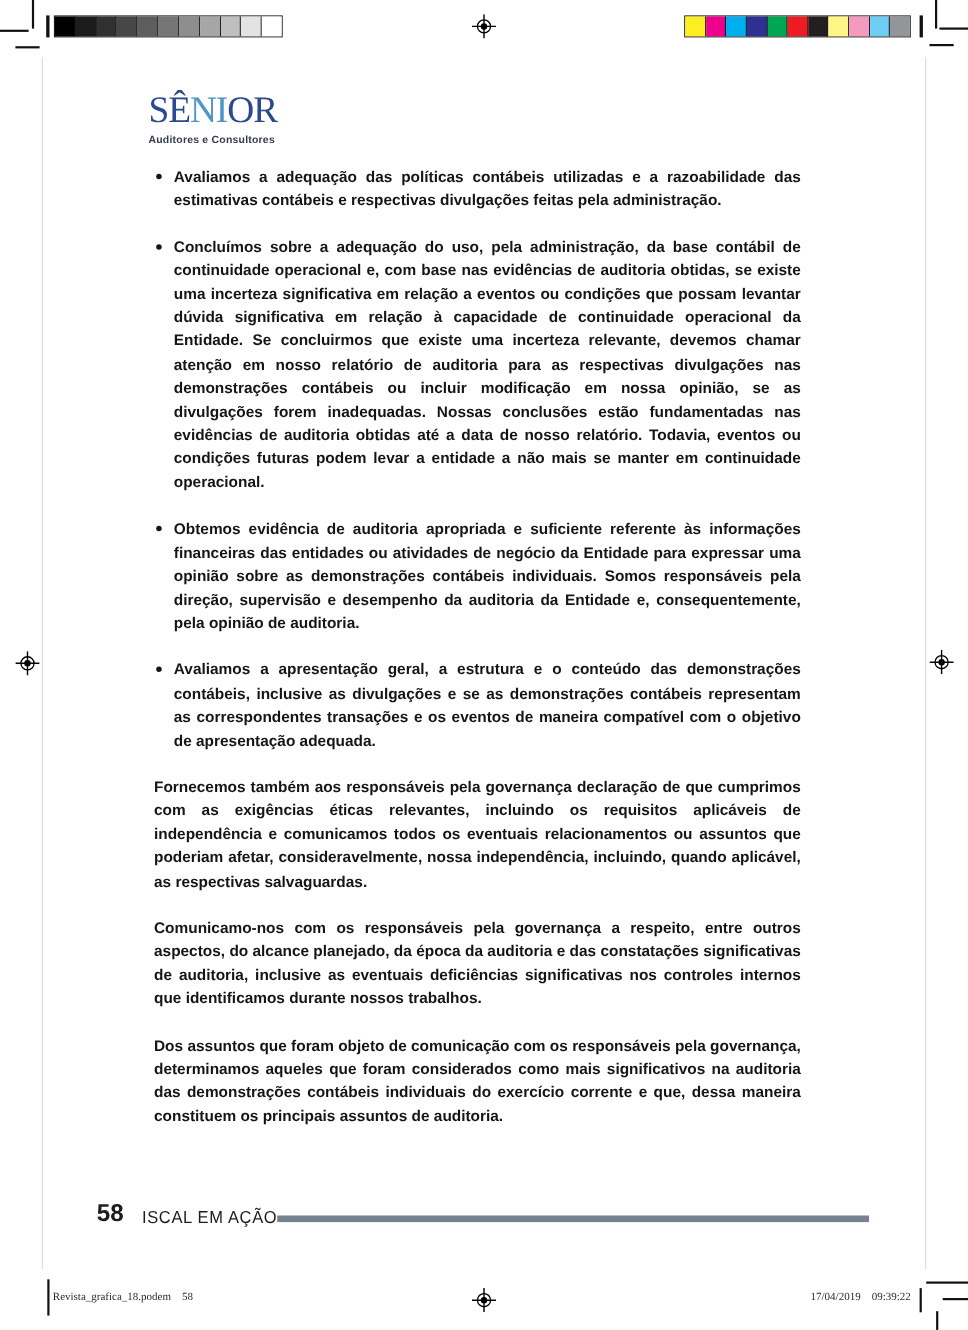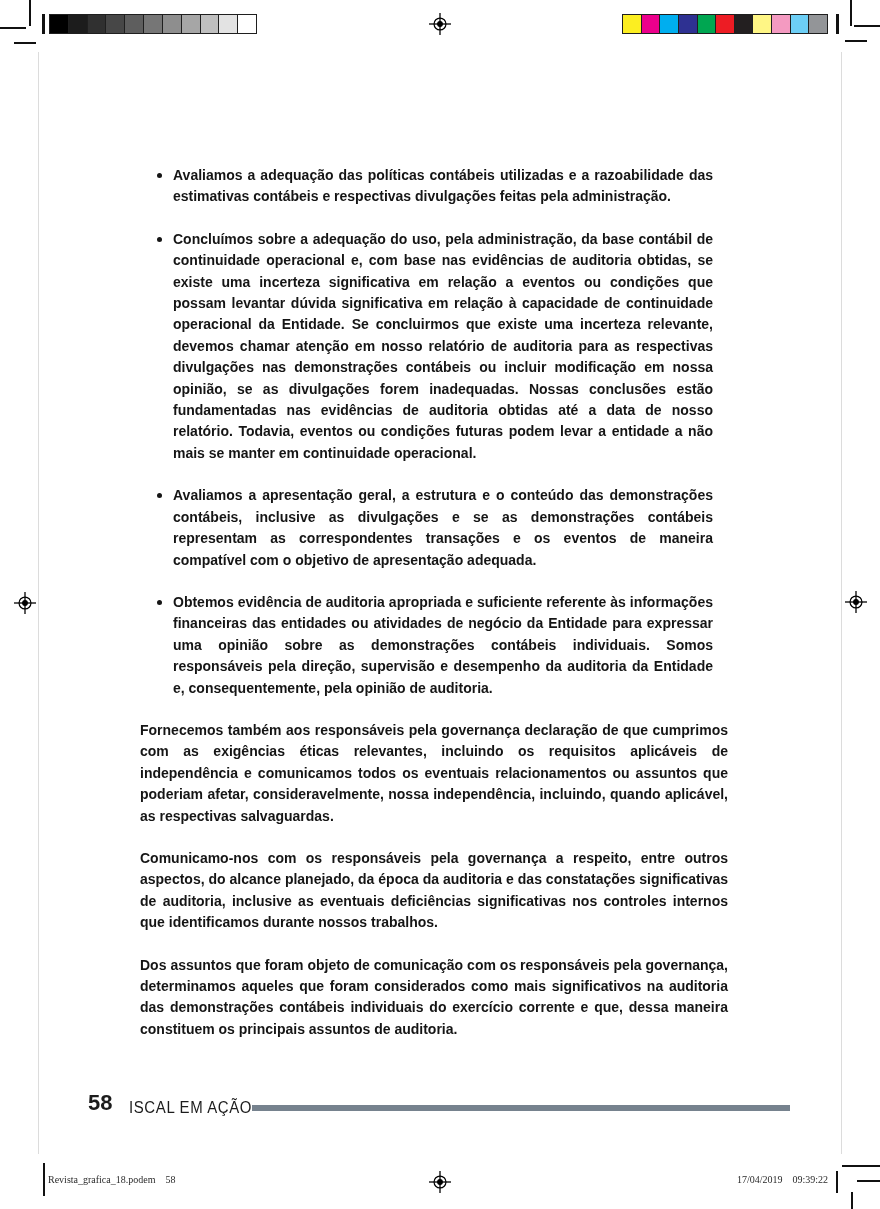--- a/index.html
+++ b/index.html
@@ -17,21 +17,21 @@
   .regmark{position:absolute;width:22px;height:22px;}
 
   
   .logo{position:absolute;left:135px;top:84px;}
   .brand{font-family:"Liberation Serif",serif;font-size:34px;line-height:1;letter-spacing:-1px;font-weight:normal;}
   .tagline{margin-top:4px;font-size:9.5px;font-weight:bold;color:#333b48;letter-spacing:0.2px;}
 
   
   .content{position:absolute;left:140px;top:150px;width:588px;
            font-size:14px;font-weight:bold;line-height:21.4px;text-align:justify;}
-  .content ul{list-style:none;margin:15px;padding:0;}
+  .content ul{list-style:none;margin:0;padding:0;}
   .content li{position:relative;padding-left:18px;margin:0 0 21px 0;}
   .dot{position:absolute;left:2px;top:8px;width:5px;height:5px;border-radius:50%;background:#151515;}
   .content p.para{margin:0 0 21px 0;}
 
   
   .pagenum{position:absolute;left:88px;top:1092px;font-size:22px;font-weight:bold;color:#1c1c1c;line-height:1;}
   .mag{position:absolute;left:129px;top:1098px;font-size:15px;color:#1c1c1c;letter-spacing:0.6px;
        font-family:Liberation Sans, sans-serif;transform:scaleY(1.05);transform-origin:top left;}
   .rule{position:absolute;left:252px;top:1105px;width:538px;height:6px;}
 
@@ -109,38 +109,42 @@
     <circle cx="12" cy="12" r="6.5" fill="none" stroke="#000" stroke-width="1.3"></circle>
     <circle cx="12" cy="12" r="3.2" fill="#000"></circle>
   </svg>
   <svg class="regmark" style="left:429px;top:1171px;" viewBox="0 0 24 24">
     <line x1="12" y1="0" x2="12" y2="24" stroke="#000" stroke-width="1.4"></line>
     <line x1="0" y1="12" x2="24" y2="12" stroke="#000" stroke-width="1.4"></line>
     <circle cx="12" cy="12" r="6.5" fill="none" stroke="#000" stroke-width="1.3"></circle>
     <circle cx="12" cy="12" r="3.2" fill="#000"></circle>
   </svg>
 
+  <header class="logo">
+    <div class="brand"><span style="color: rgb(42, 74, 140);">SÊ</span><span style="color: rgb(79, 151, 198);">NI</span><span style="color: rgb(42, 74, 140);">OR</span></div>
+    <div class="tagline">Auditores e Consultores</div>
+  </header>
 
   <main class="content">
     <ul>
       <li>
         <span class="dot"></span>
         <span>Avaliamos a adequação das políticas contábeis utilizadas e a razoabilidade das estimativas contábeis e respectivas divulgações feitas pela administração.</span>
       </li>
       <li>
         <span class="dot"></span>
         <span>Concluímos sobre a adequação do uso, pela administração, da base contábil de continuidade operacional e, com base nas evidências de auditoria obtidas, se existe uma incerteza significativa em relação a eventos ou condições que possam levantar dúvida significativa em relação à capacidade de continuidade operacional da Entidade. Se concluirmos que existe uma incerteza relevante, devemos chamar atenção em nosso relatório de auditoria para as respectivas divulgações nas demonstrações contábeis ou incluir modificação em nossa opinião, se as divulgações forem inadequadas. Nossas conclusões estão fundamentadas nas evidências de auditoria obtidas até a data de nosso relatório. Todavia, eventos ou condições futuras podem levar a entidade a não mais se manter em continuidade operacional.</span>
       </li>
       <li>
         <span class="dot"></span>
-        <span>Avaliamos a apresentação geral, a estrutura e o conteúdo das demonstrações contábeis, inclusive as divulgações e se as demonstrações contábeis representam as correspondentes transações e os eventos de maneira compatível com o objetivo de apresentação adequada.</span>
+        <span>Obtemos evidência de auditoria apropriada e suficiente referente às informações financeiras das entidades ou atividades de negócio da Entidade para expressar uma opinião sobre as demonstrações contábeis individuais. Somos responsáveis pela direção, supervisão e desempenho da auditoria da Entidade e, consequentemente, pela opinião de auditoria.</span>
       </li>
       <li>
         <span class="dot"></span>
-        <span>Obtemos evidência de auditoria apropriada e suficiente referente às informações financeiras das entidades ou atividades de negócio da Entidade para expressar uma opinião sobre as demonstrações contábeis individuais. Somos responsáveis pela direção, supervisão e desempenho da auditoria da Entidade e, consequentemente, pela opinião de auditoria.</span>
+        <span>Avaliamos a apresentação geral, a estrutura e o conteúdo das demonstrações contábeis, inclusive as divulgações e se as demonstrações contábeis representam as correspondentes transações e os eventos de maneira compatível com o objetivo de apresentação adequada.</span>
       </li>
     </ul>
     <p class="para">Fornecemos também aos responsáveis pela governança declaração de que cumprimos com as exigências éticas relevantes, incluindo os requisitos aplicáveis de independência e comunicamos todos os eventuais relacionamentos ou assuntos que poderiam afetar, consideravelmente, nossa independência, incluindo, quando aplicável, as respectivas salvaguardas.</p>
     <p class="para">Comunicamo-nos com os responsáveis pela governança a respeito, entre outros aspectos, do alcance planejado, da época da auditoria e das constatações significativas de auditoria, inclusive as eventuais deficiências significativas nos controles internos que identificamos durante nossos trabalhos.</p>
     <p class="para">Dos assuntos que foram objeto de comunicação com os responsáveis pela governança, determinamos aqueles que foram considerados como mais significativos na auditoria das demonstrações contábeis individuais do exercício corrente e que, dessa maneira constituem os principais assuntos de auditoria.</p>
   </main>
 
   <div class="pagenum">58</div>
   <div class="mag">ISCAL EM AÇÃO</div>
   <div class="rule" style="background-color: rgb(118, 130, 142);"></div>

